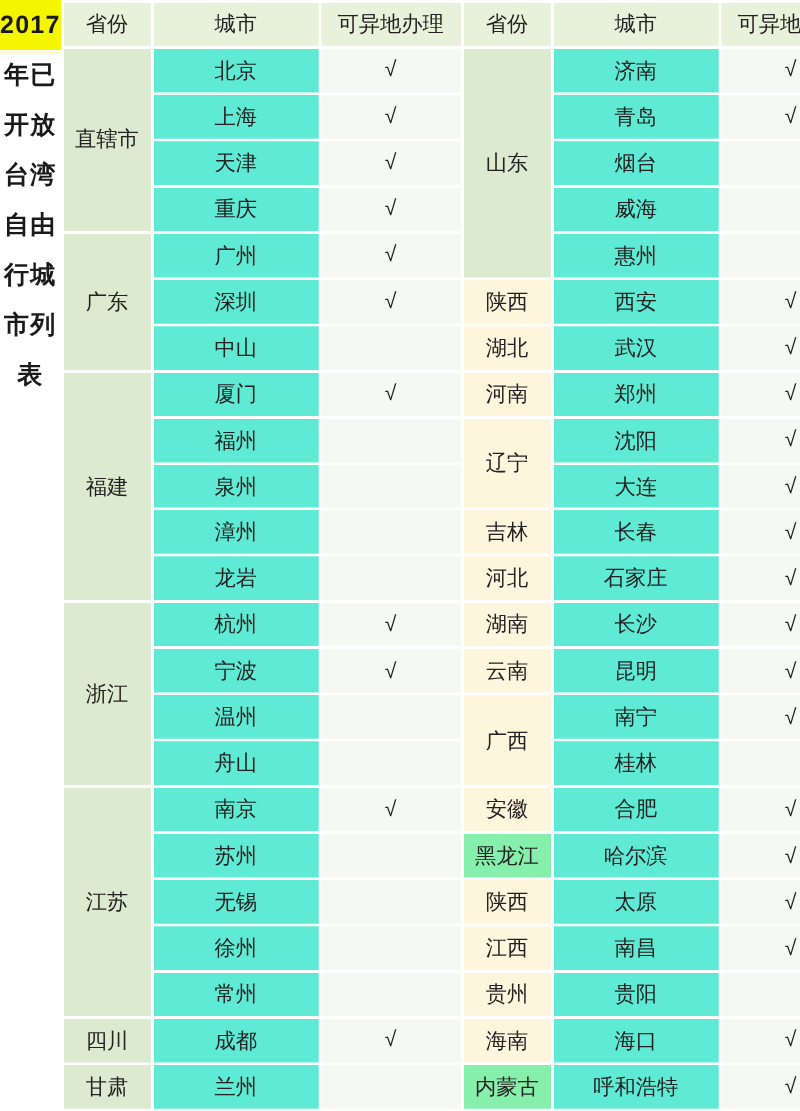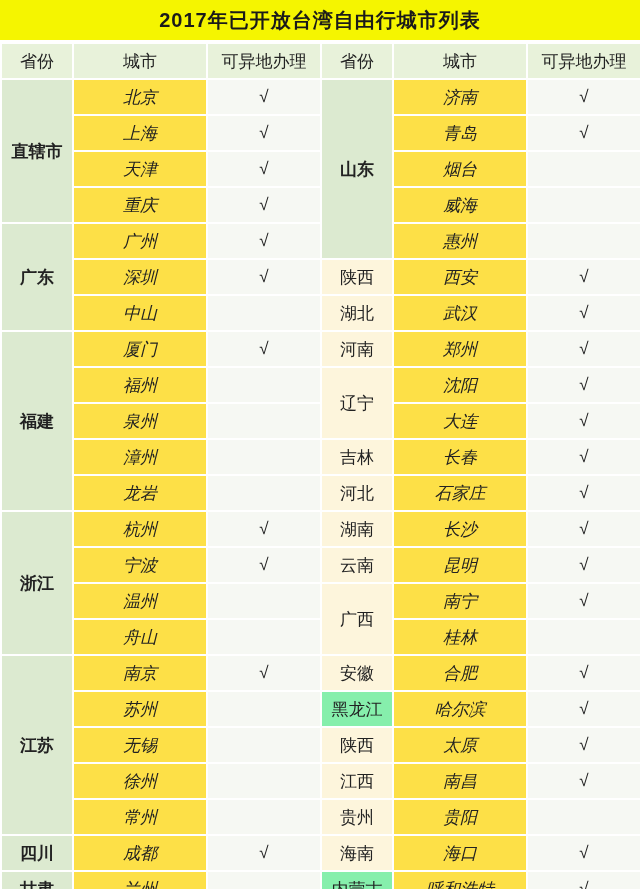--- a/index.html
+++ b/index.html
@@ -11,21 +11,21 @@
     width: 640px;
     height: 889px;
     font-family: "Liberation Sans", sans-serif;
     overflow: hidden;
   }
   .sheet {
     width: 640px;
     height: 889px;
     box-sizing: border-box;
     display: flex;
-    flex-direction: column;
+    flex-direction: row;
   }
   .title-bar {
     background: #f5f500;
     color: #1a1a1a;
     font-size: 20px;
     font-weight: bold;
     text-align: center;
     line-height: 40px;
     height: 40px;
     border-bottom: 2px solid #ffffff;
@@ -57,42 +57,40 @@
     font-weight: normal;
     font-size: 17px;
     color: #1a1a1a;
     height: 34px;
     margin-left: 18px;
   }
   .prov-green {
     background: #dcead0;
     color: #1f1f1f;
     font-size: 18px;
-    font-weight: bold;
   }
   .prov-cream {
     background: #fdf5dc;
     color: #1f1f1f;
     font-size: 18px;
   }
   .prov-cream-sm {
     background: #86efac;
     color: #1f1f1f;
     font-size: 16px;
   }
   .flag {
     background: #f6f8f3;
     font-size: 18px;
     color: #1a1a1a;
   }
   .city {
-    background: #fde047;
-    font-size: 18px;
-    color: #1a1a1a;
-    font-style: italic;
+    background: #5eead4;
+    font-size: 18px;
+    color: #1a1a1a;
   }
 </style>
 </head>
 <body>
 
 <div class="sheet">
 
   <div class="title-bar">2017年已开放台湾自由行城市列表</div>
 
   <table class="grid">

